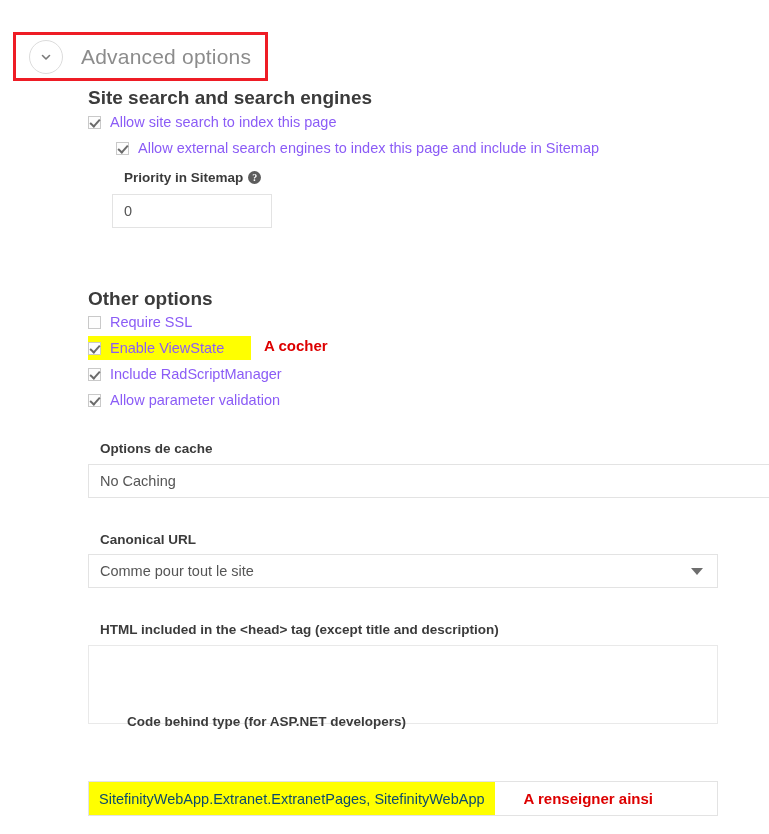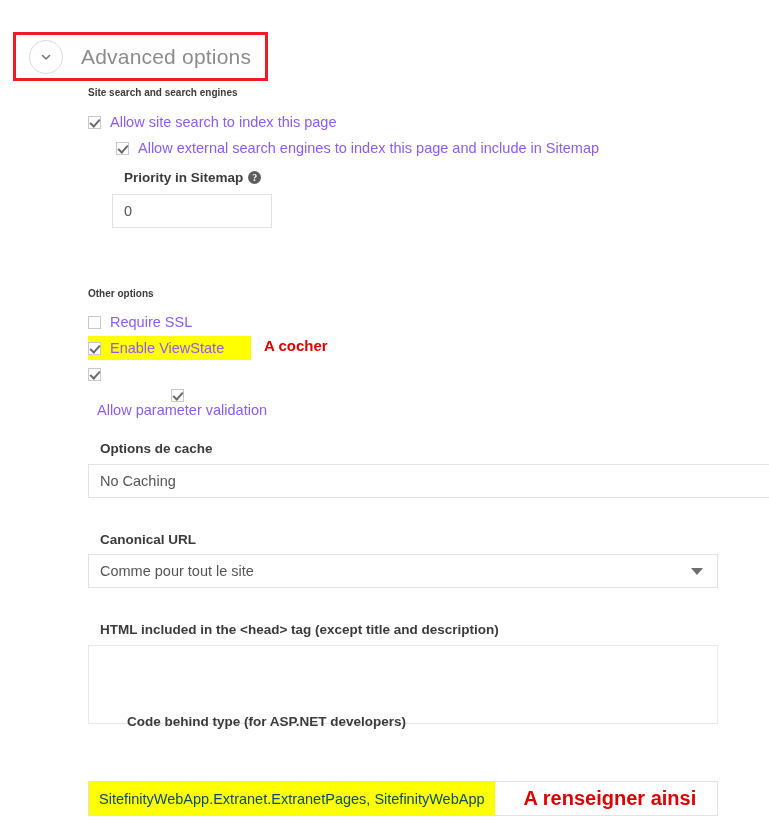--- a/index.html
+++ b/index.html
@@ -51,21 +51,21 @@
     font-size: 21px;
     color: #8c8c8c;
     font-weight: 400;
     letter-spacing: .2px;
     white-space: nowrap;
   }
 
   
   .sec-head {
     position: absolute;
-    font-size: 10px;
+    font-size: 19px;
     font-weight: bold;
     color: #3b3b3b;
     white-space: nowrap;
   }
   .field-label {
     position: absolute;
     font-size: 13.5px;
     font-weight: bold;
     color: #3b3b3b;
     white-space: nowrap;
@@ -199,21 +199,21 @@
     padding: 6px 10px 6px 10px;
     white-space: nowrap;
     height: 100%;
     display: flex;
     align-items: center;
     box-sizing: border-box;
   }
   .code-note {
     color: #dd0000;
     font-weight: bold;
-    font-size: 20px;
+    font-size: 15px;
     margin-left: 29px;
     white-space: nowrap;
   }
 </style>
 </head>
 <body>
 
 <div class="adv-wrap">
   <div class="adv-inner">
     <span class="chev-circle">
@@ -254,23 +254,24 @@
 
 <div class="cb-row hl-yellow" style="left:88px; top:336px; padding:1px 8px 1px 0; width:155px;">
   <span class="cb-box checked"></span>
   <span class="cb-label">Enable ViewState</span>
 </div>
 
 <div class="red-note" style="left:264px; top:337px;">A cocher</div>
 
 <div class="cb-row" style="left:88px; top:363px;">
   <span class="cb-box checked"></span>
-</div>
-
-<div class="cb-row" style="left:88px; top:389px;flex-direction:column;">
+  <span class="cb-label">Include RadScriptManager</span>
+</div>
+
+<div class="cb-row" style="left:88px; top:389px;">
   <span class="cb-box checked"></span>
   <span class="cb-label">Allow parameter validation</span>
 </div>
 
 <div class="field-label" style="left:88px; top:441px;">Options de cache</div>
 
 <div class="sel-box" style="left:88px; top:464px; width:752px; height:34px;">
   <span class="sel-val">No Caching</span>
   <span class="caret"></span>
 </div>

